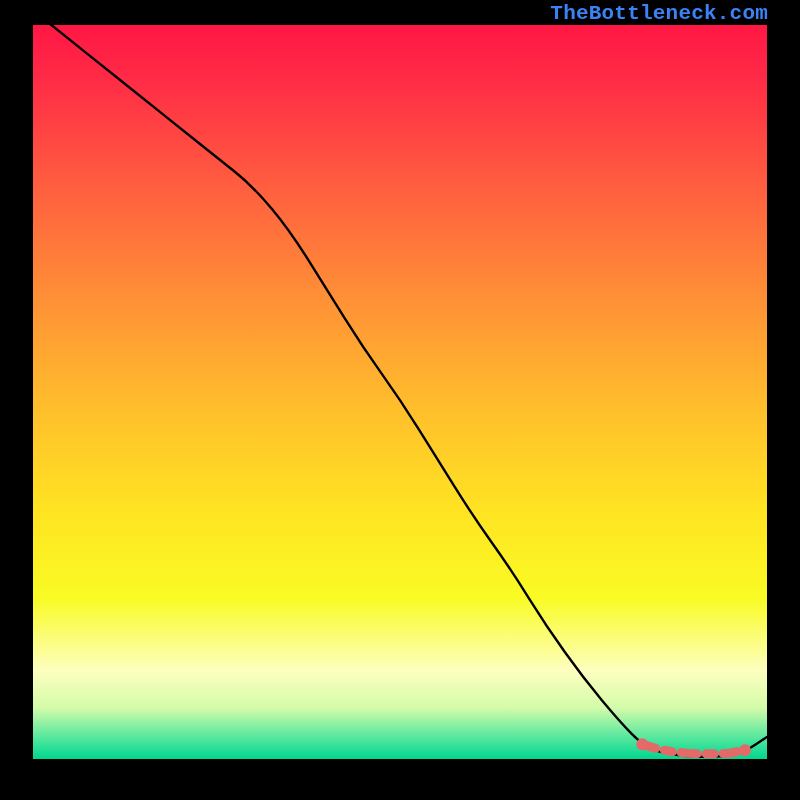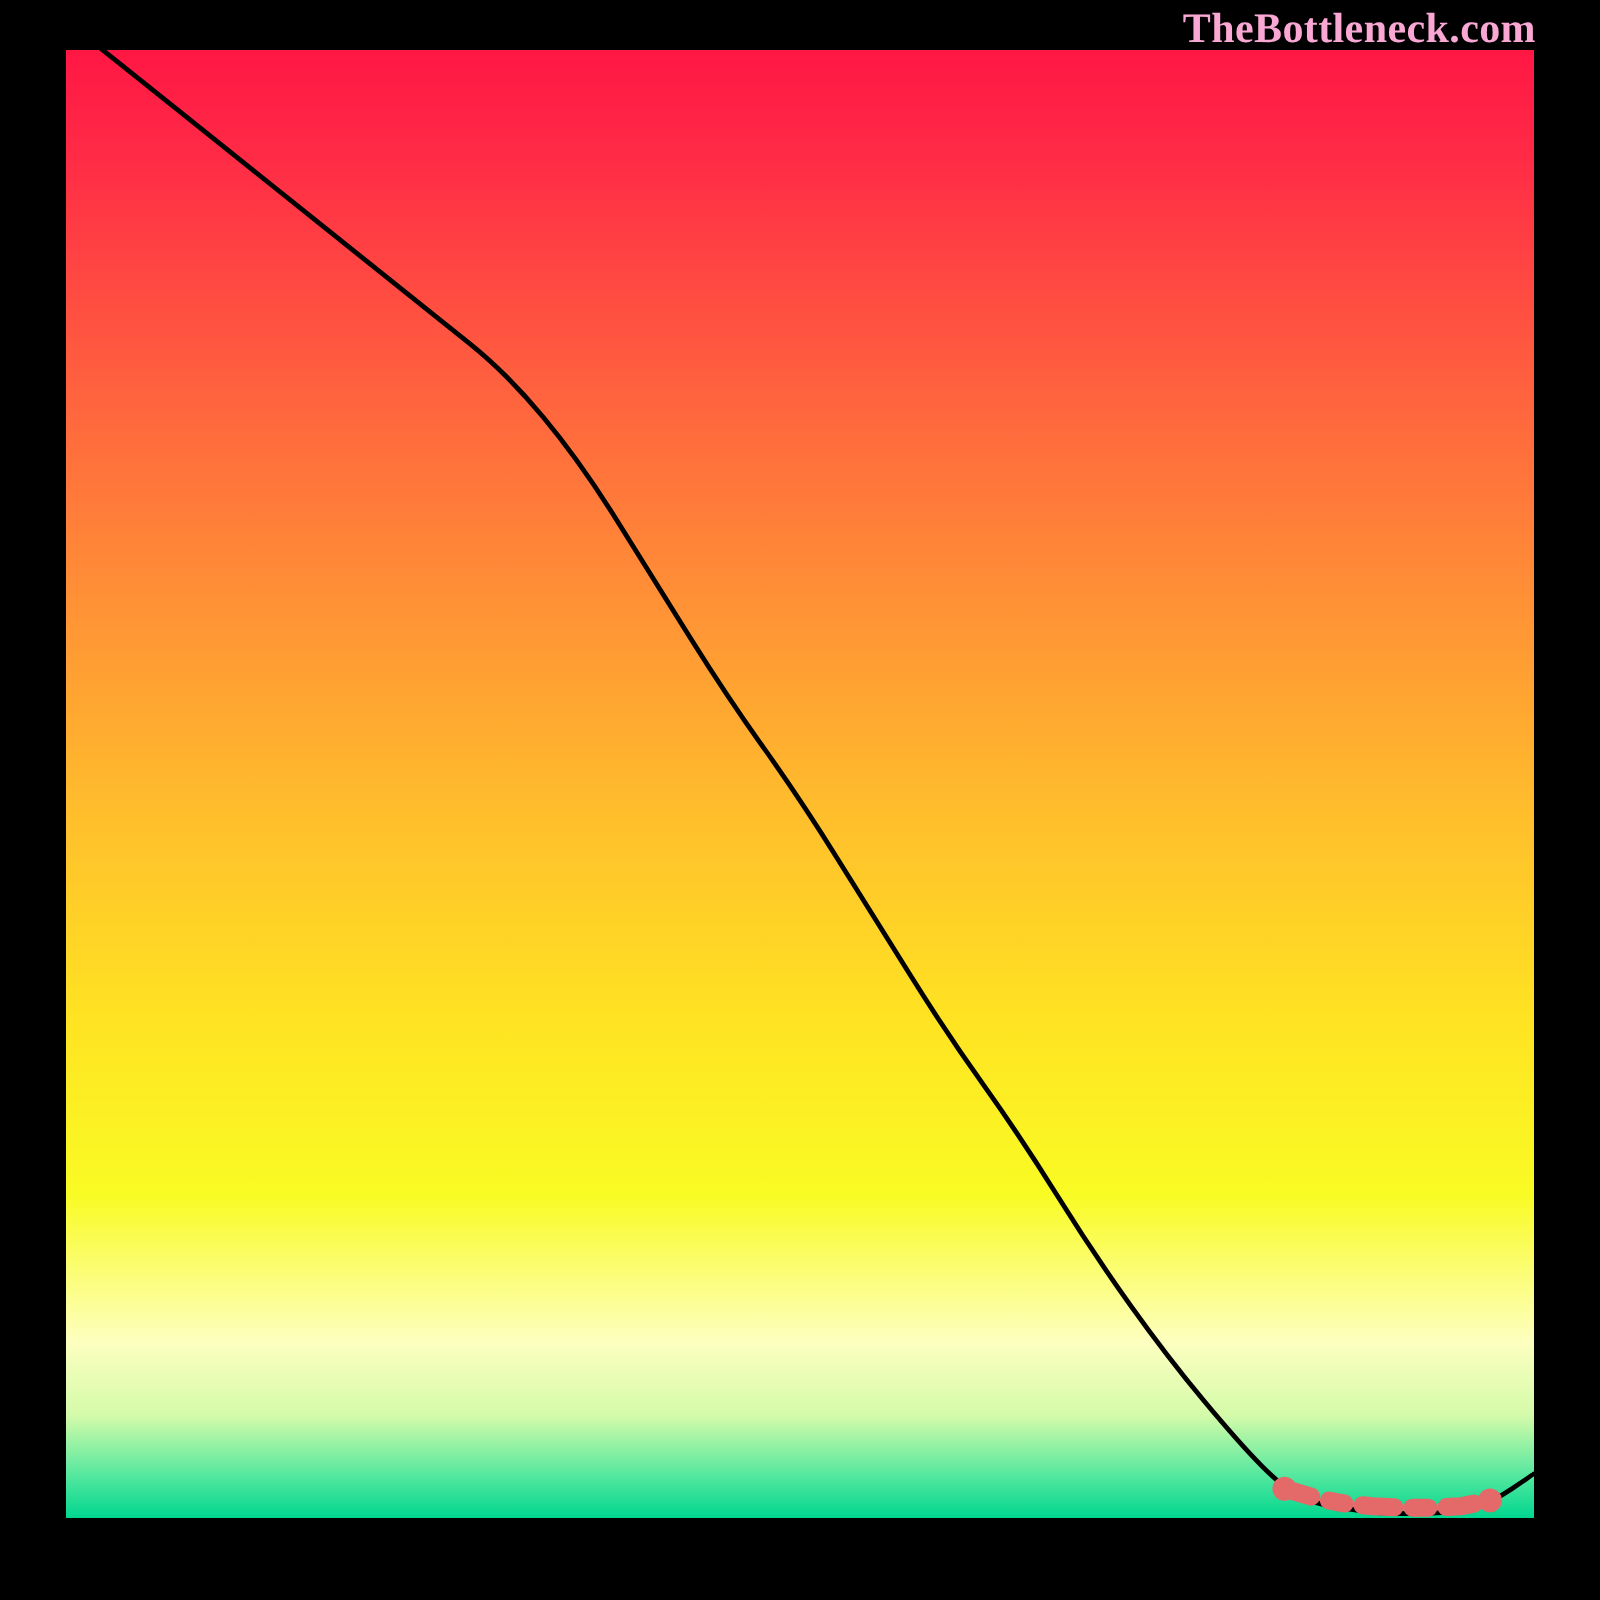--- a/index.html
+++ b/index.html
@@ -19,24 +19,24 @@
     position: absolute;
     left: 33px;
     top: 25px;
     width: 734px;
     height: 734px;
   }
   .watermark {
     position: absolute;
     top: 2px;
     right: 32px;
-    font-family: Liberation Serif, serif;
+    font-family: Liberation Mono, monospace;
     font-size: 21px;
     font-weight: 600;
-    color: #f9a8d4;
+    color: #3b82f6;
     letter-spacing: 0.2px;
   }
 </style>
 </head>
 <body>
 
 <div class="stage">
   <div class="watermark">TheBottleneck.com</div>
 
   <svg class="plot" viewBox="0 0 734 734" preserveAspectRatio="none">

